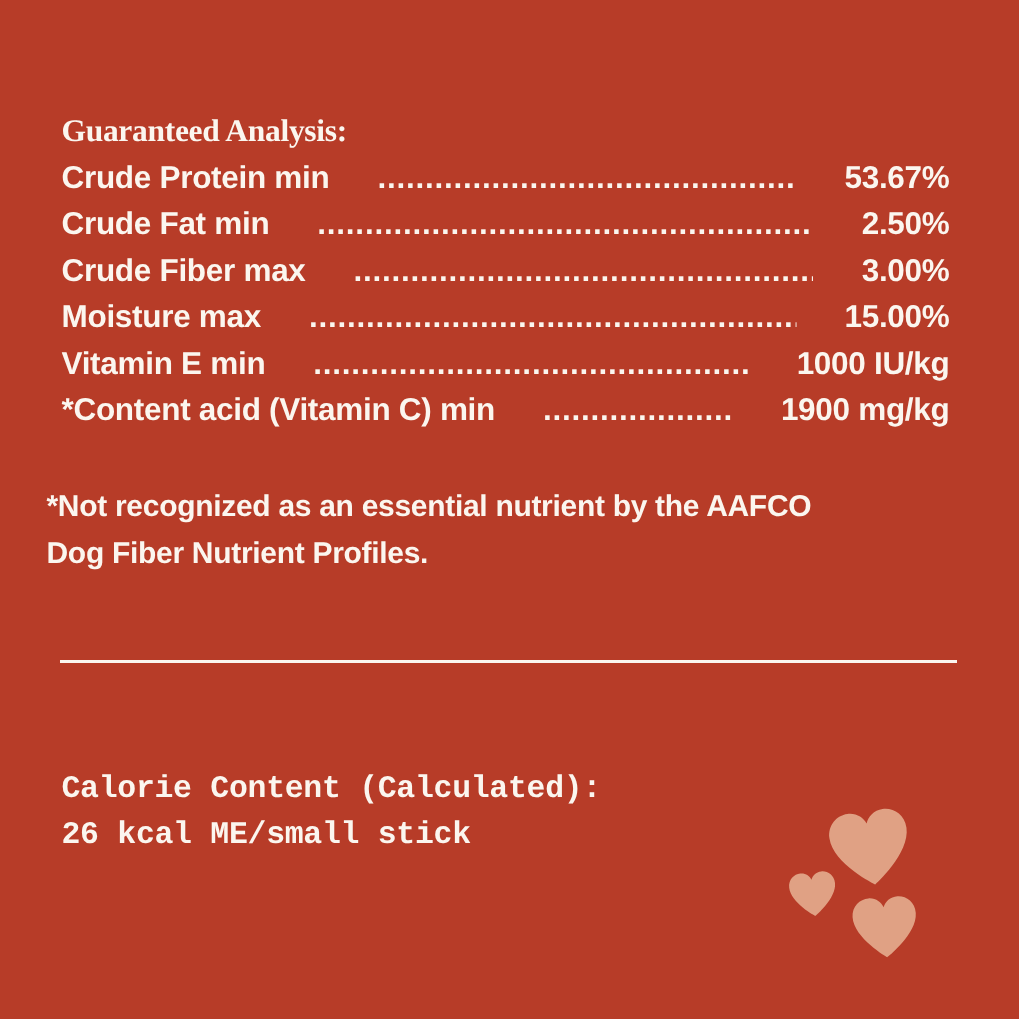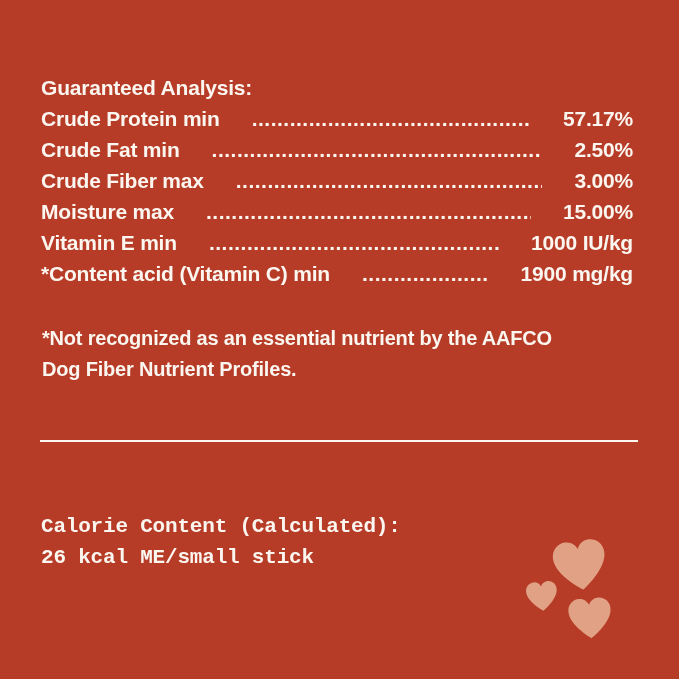--- a/index.html
+++ b/index.html
@@ -31,20 +31,21 @@
     width: 592px;
   }
 
   #analysis-heading {
     font-size: 21px;
     font-weight: bold;
     color: #FBF6EF;
     letter-spacing: -0.2px;
     line-height: 31px;
     white-space: nowrap;
+    font-family: Liberation Serif, serif;
   }
 
   .analysis-row {
     display: flex;
     align-items: flex-end;
     width: 100%;
     font-size: 21px;
     font-weight: bold;
     color: #FBF6EF;
     letter-spacing: -0.2px;
@@ -67,21 +68,21 @@
     letter-spacing: 0.5px;
     min-width: 4px;
   }
   .analysis-value {
     flex: 0 0 auto;
   }
 
   
   #footnote-block {
     position: absolute;
-    left: 42px;
+    left: 31px;
     top: 323px;
     width: 600px;
     font-size: 20px;
     font-weight: bold;
     color: #FBF6EF;
     letter-spacing: -0.2px;
     line-height: 31px;
   }
   .footnote-line { white-space: nowrap; }
 
@@ -130,21 +131,21 @@
 <body>
 
 <div id="label-panel">
 
   <div id="analysis-section">
     <div id="analysis-heading">Guaranteed Analysis:</div>
 
     <div class="analysis-row">
       <span class="analysis-label">Crude Protein min</span>
       <span class="analysis-leader">..........................................................................................................</span>
-      <span class="analysis-value">57.17%</span>
+      <span class="analysis-value">53.67%</span>
     </div>
 
     <div class="analysis-row">
       <span class="analysis-label">Crude Fat min</span>
       <span class="analysis-leader">..........................................................................................................</span>
       <span class="analysis-value">2.50%</span>
     </div>
 
     <div class="analysis-row">
       <span class="analysis-label">Crude Fiber max</span>

